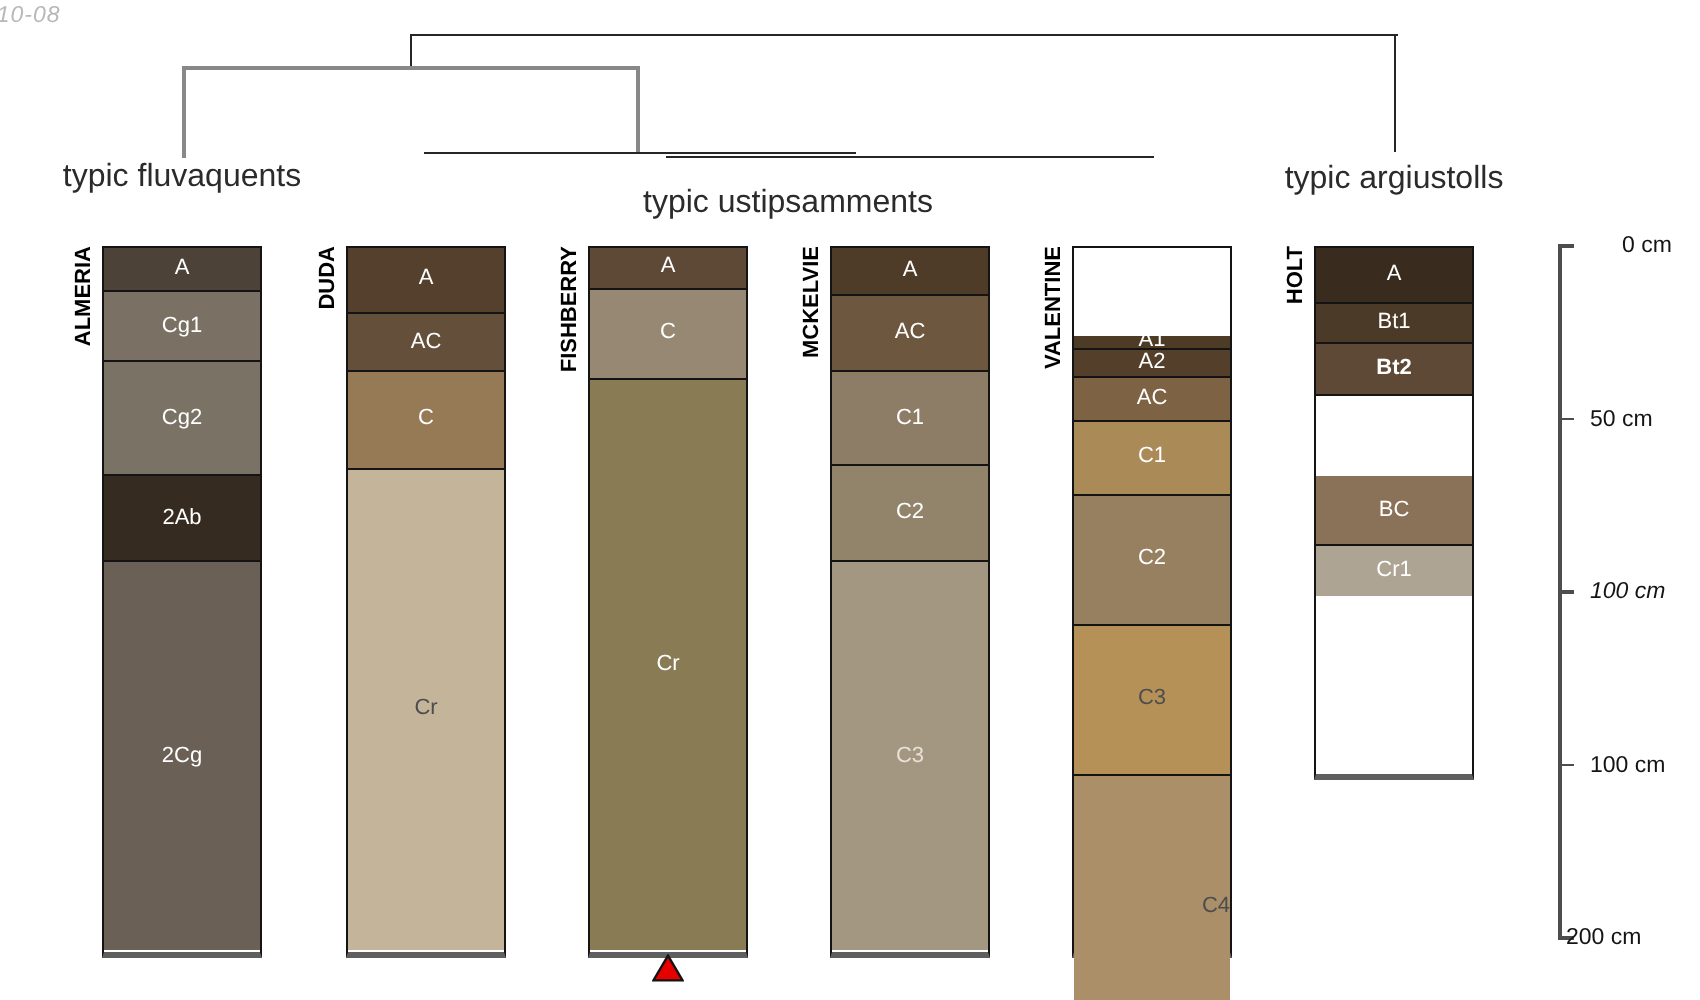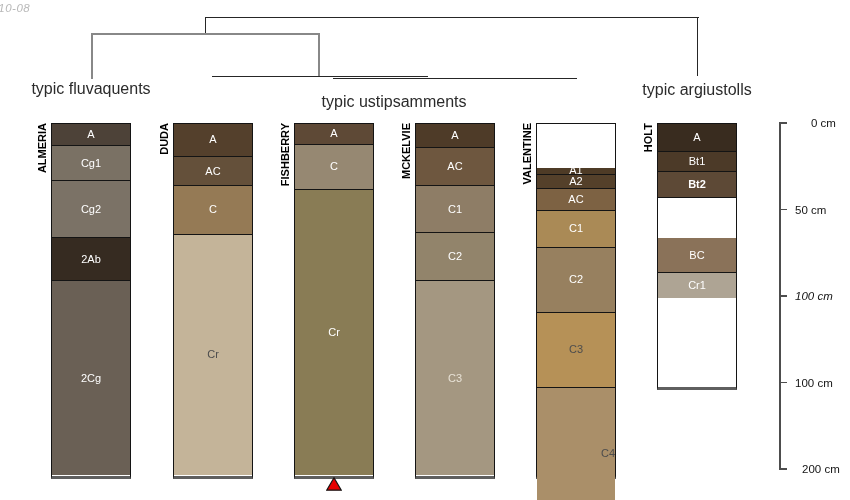--- a/index.html
+++ b/index.html
@@ -171,20 +171,20 @@
       <div class="axis-line" style="left: 779px; top: 123px; width: 1.5px; height: 346px;"></div>
       <div class="axis-tick" style="left: 779px; top: 122.25px;"></div>
       <div class="axis-tick-label" style="left: 795px; top: 123px; padding-left: 16px;">0 cm</div>
       <div class="axis-tick" style="left: 779px; top: 208.75px;"></div>
       <div class="axis-tick-label" style="left: 795px; top: 209.5px;">50 cm</div>
       <div class="axis-tick" style="left: 779px; top: 295.25px;"></div>
       <div class="axis-tick-label" style="left: 795px; top: 296px; font-style: italic;">100 cm</div>
       <div class="axis-tick" style="left: 779px; top: 381.75px;"></div>
       <div class="axis-tick-label" style="left: 795px; top: 382.5px;">100 cm</div>
       <div class="axis-tick" style="left: 779px; top: 468.25px;"></div>
-      <div class="axis-tick-label" style="left: 802px; top: 469px;">200 cm</div>
+      <div class="axis-tick-label" style="left: 783px; top: 469px;">200 cm</div>
     </div>
   <div id="markers">
       <div class="marker" style="left: 326px; top: 477.19px;"><svg width="16" height="14" viewBox="0 0 16 14">
   <polygon points="8,0.8 15.3,13.2 0.7,13.2" fill="#e60000" stroke="#141414" stroke-width="1.2"></polygon>
         </svg></div>
     </div>
 </div>
 
 </body></html>

